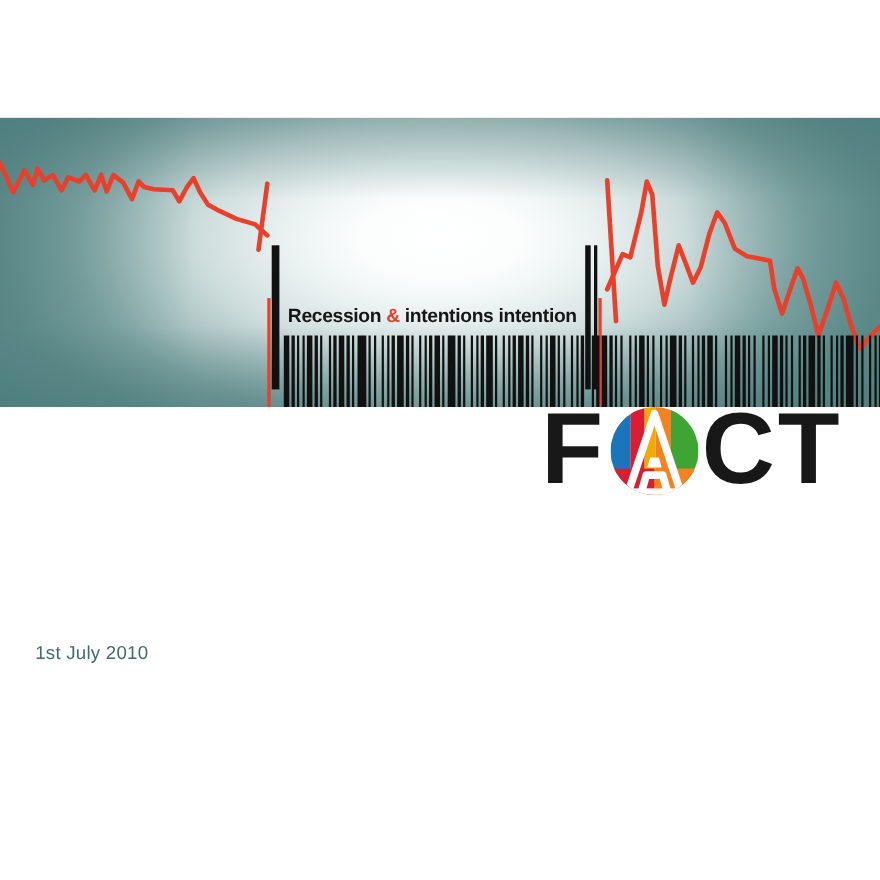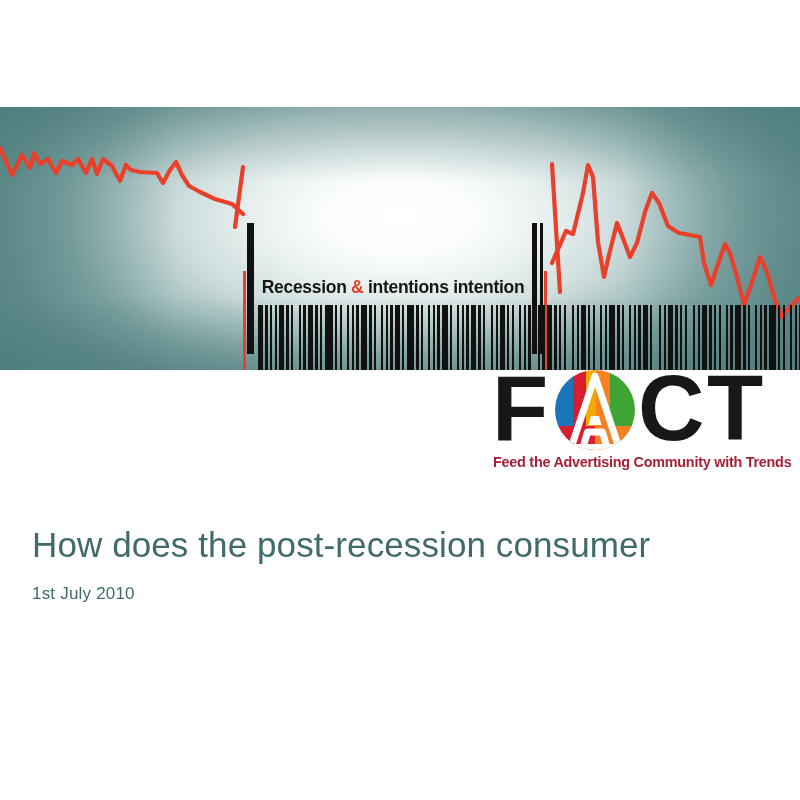--- a/index.html
+++ b/index.html
@@ -461,23 +461,22 @@
 
           <path d="M40 6 L64 78 L52 78 L47.5 62 L32.5 62 L28 78 L16 78 Z" fill="none" stroke="#ffffff" stroke-width="7" stroke-linejoin="round"></path>
           <path d="M36 46 L44 46 L46.5 55 L33.5 55 Z" fill="#ffffff"></path>
           <rect x="0" y="74" width="80" height="6" fill="#ffffff"></rect>
         </g>
       </svg>
 
       <span class="fact-letter" id="fact-letter-c">C</span>
       <span class="fact-letter" id="fact-letter-t">T</span>
     </div>
-    <div id="fact-tagline">Feed the Advertising Community with Trends</div>
   </div>
 
   <div id="title-block">
     <h1 id="slide-title">
-      <span>How does the post-recession consumer</span><br>
+      <br>
     </h1>
     <div id="slide-date">1st July 2010</div>
   </div>
 
 </div>
 
 </body></html>

